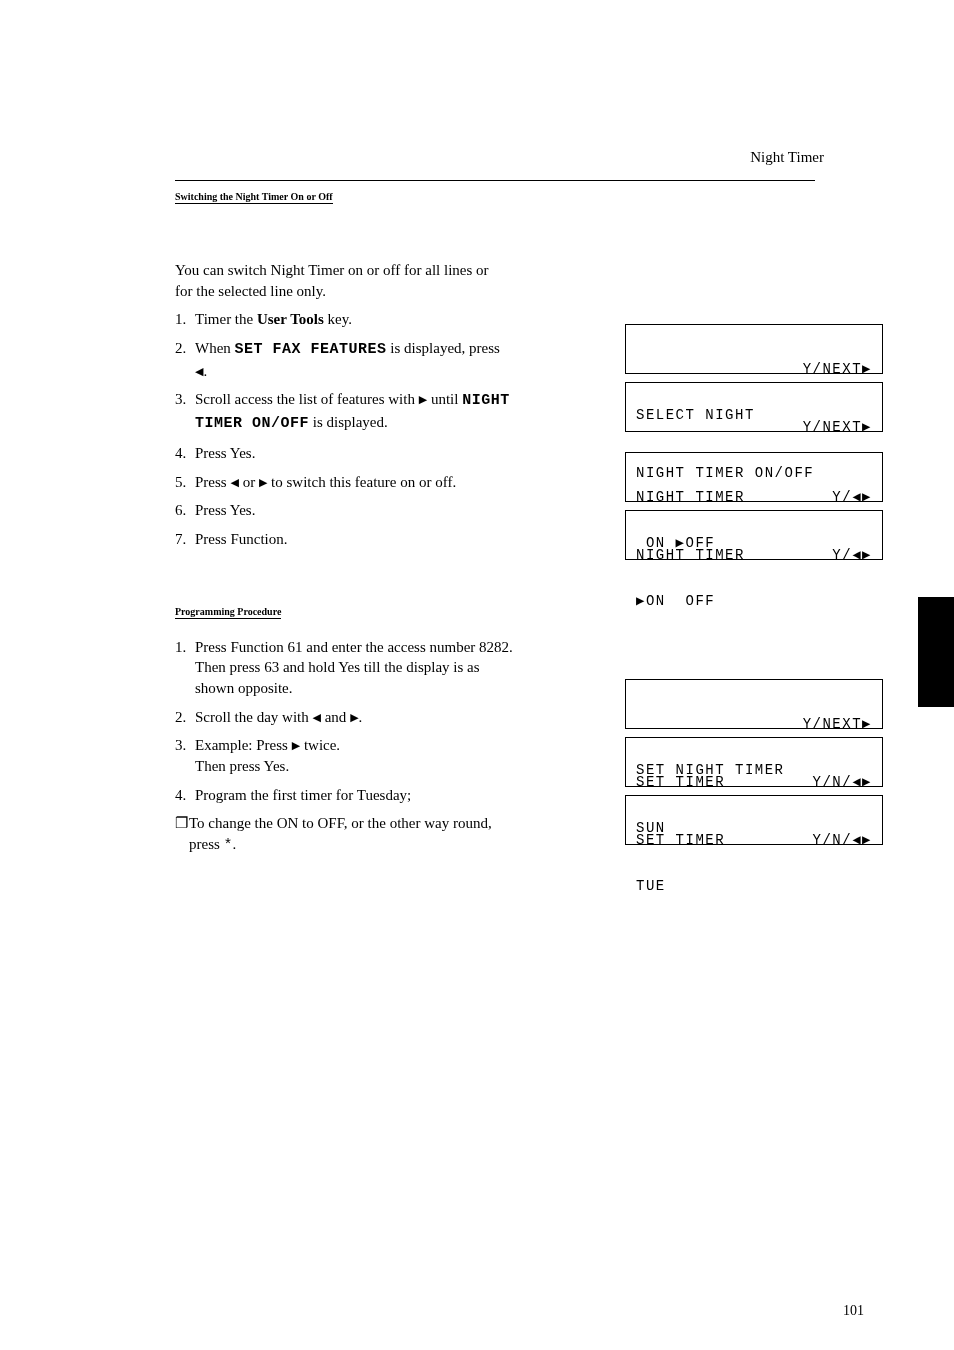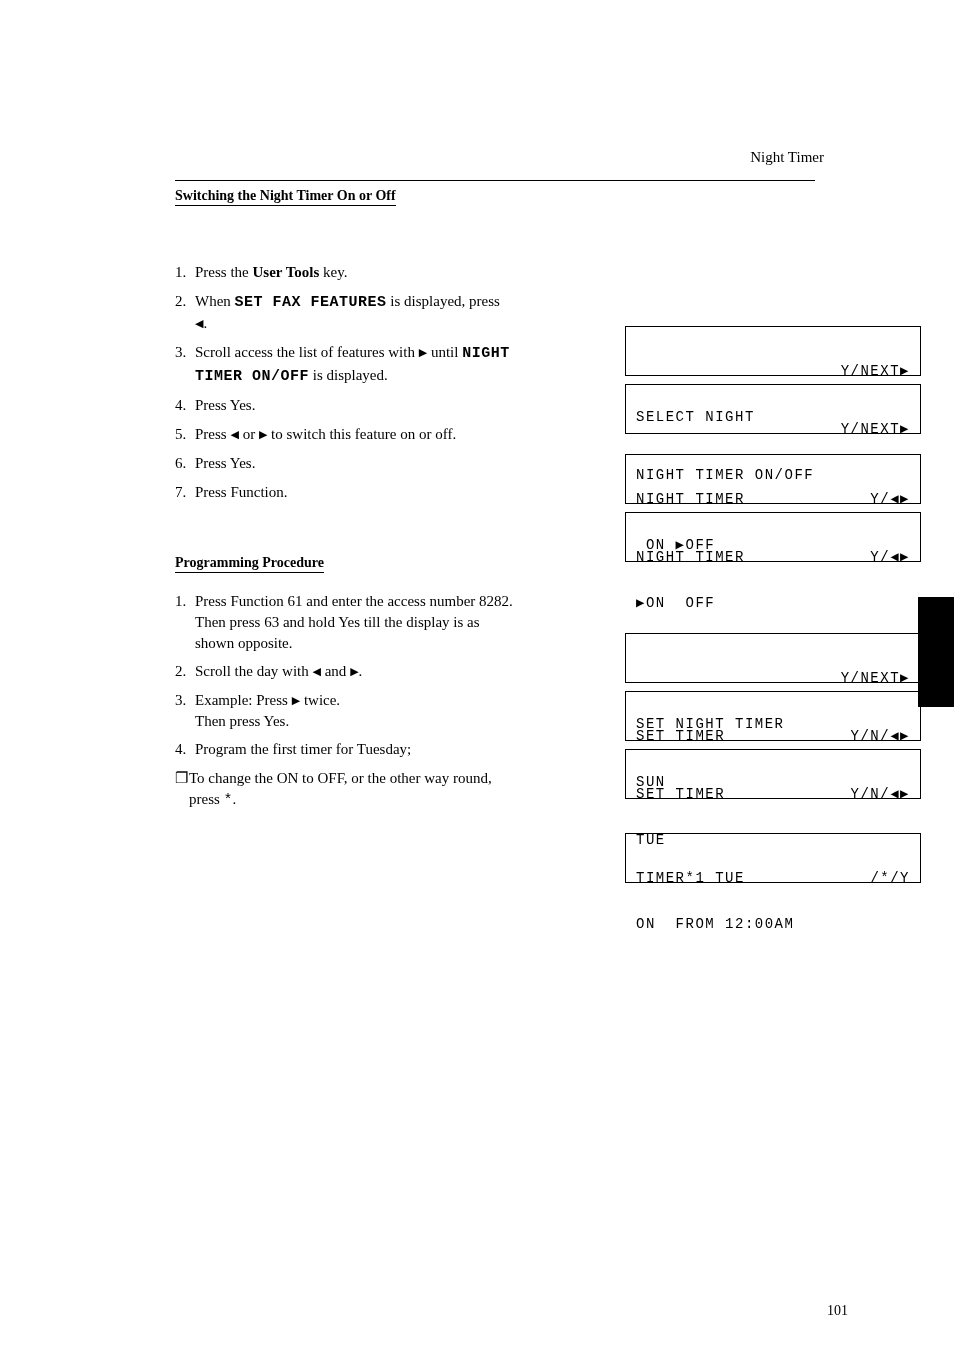--- a/index.html
+++ b/index.html
@@ -25,21 +25,21 @@
   .rule {
     border-top: 1.5px solid #000;
     width: 640px;
     margin-left: 90px;
     margin-bottom: 6px;
   }
   .section-label {
     display: inline-block;
     font-family: Georgia, "Times New Roman", serif;
     font-weight: bold;
-    font-size: 14px;
+    font-size: 10px;
     border-bottom: 1px solid #000;
     padding-bottom: 1px;
     margin-left: 90px;
   }
   .content {
     position: relative;
   }
   .para {
     width: 330px;
     margin-left: 90px;
@@ -85,21 +85,21 @@
 
   
   .lcds {
     position: absolute;
     left: 540px;
     top: 0;
     width: 250px;
   }
   .lcd {
     border: 1px solid #000;
-    width: 296px;
+    width: 258px;
     height: 50px;
     margin-bottom: 6px;
     position: relative;
     font-family: "Lucida Console", "Courier New", monospace;
     font-size: 14px;
     letter-spacing: 1.5px;
     line-height: 1;
     padding: 9px 10px 6px 10px;
     white-space: pre;
   }
@@ -127,21 +127,21 @@
   .footer {
     position: absolute;
     bottom: 56px;
     left: 100px;
     right: 90px;
     font-family: "Times New Roman", serif;
     font-size: 14px;
   }
   .footer .right {
     position: absolute;
-    right: 16px;
+    right: 0;
   }
 
   .section2 {
     margin-top: 52px;
     text-decoration: underline;
   }
   .rel { position: relative; }
 
   .lcds2 {
     position: absolute;
@@ -180,24 +180,25 @@
       <div class="lcd lcd-gap-md">
         <div class="row"><span>NIGHT TIMER</span><span>Y/◀▶</span></div>
         <div class="row row2"><span> ON ▶OFF</span></div>
       </div>
       <div class="lcd">
         <div class="row"><span>NIGHT TIMER</span><span>Y/◀▶</span></div>
         <div class="row row2"><span>▶ON  OFF</span></div>
       </div>
     </div>
 
+    <div class="para">You can switch Night Timer on or off for all lines or for the selected line only.</div>
 
     <div class="step">
       <div class="step-num">1.</div>
-      <div class="step-text"><span>Press the </span><b>User Tools</b><span> key.</span></div>
+      <div class="step-text"><span>Timer the </span><b>User Tools</b><span> key.</span></div>
     </div>
     <div class="step">
       <div class="step-num">2.</div>
       <div class="step-text"><span>When </span><span class="mono">SET FAX FEATURES</span><span> is displayed, press </span><span class="tri">◀</span><span>.</span></div>
     </div>
     <div class="step">
       <div class="step-num">3.</div>
       <div class="step-text"><span>Scroll access the list of features with</span> <span class="tri">▶</span><span> until </span><span class="mono">NIGHT TIMER ON/OFF</span><span> is displayed.</span></div>
     </div>
     <div class="step">
@@ -230,24 +231,20 @@
         <div class="row row2"><span>SET NIGHT TIMER</span></div>
       </div>
       <div class="lcd lcd-gap-md">
         <div class="row"><span>SET TIMER</span><span>Y/N/◀▶</span></div>
         <div class="row row2"><span>SUN</span></div>
       </div>
       <div class="lcd" style="margin-bottom:34px">
         <div class="row"><span>SET TIMER</span><span>Y/N/◀▶</span></div>
         <div class="row row2"><span>TUE</span></div>
       </div>
-      <div class="lcd">
-        <div class="row"><span>TIMER*1 TUE</span><span>/*/Y</span></div>
-        <div class="row row2"><span>ON  FROM 12:00AM</span></div>
-      </div>
     </div>
 
 
     <div class="step">
       <div class="step-num">1.</div>
       <div class="step-text">Press Function 61 and enter the access number 8282. Then press 63 and hold Yes till the display is as shown opposite.</div>
     </div>
     <div class="step">
       <div class="step-num">2.</div>
       <div class="step-text"><span>Scroll the day with </span><span class="tri">◀</span><span> and </span><span class="tri">▶</span><span>.</span></div>

